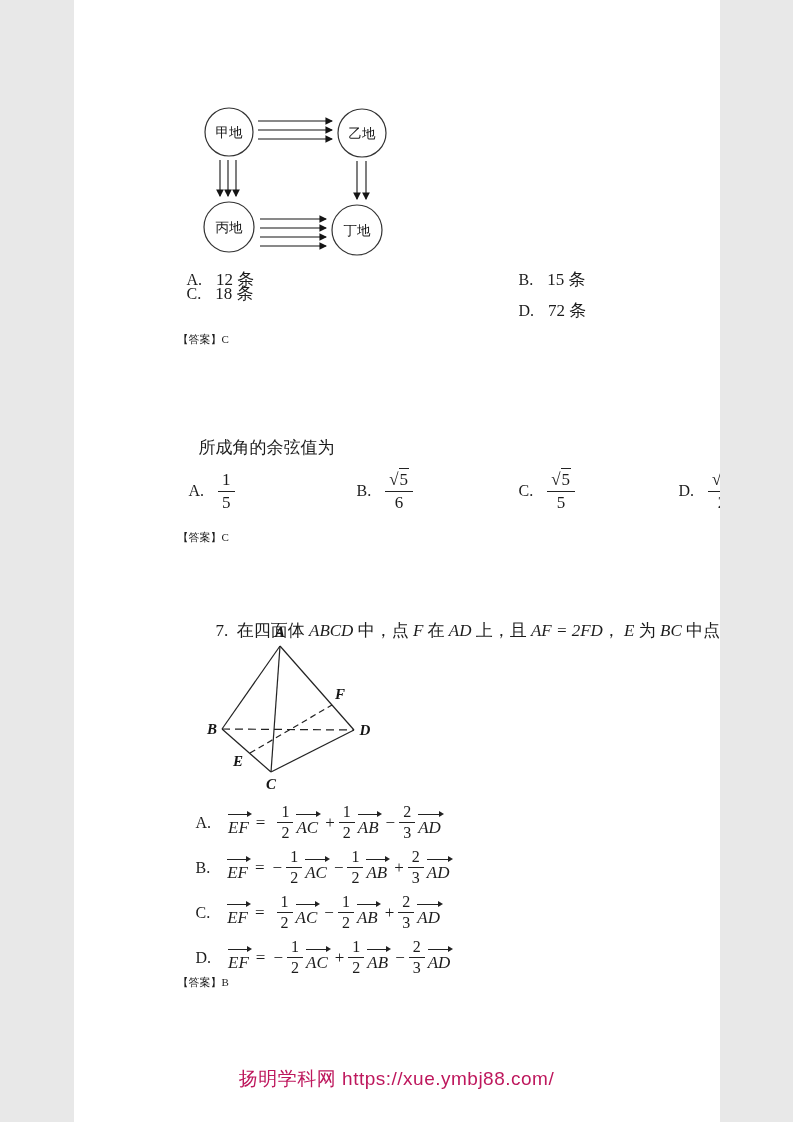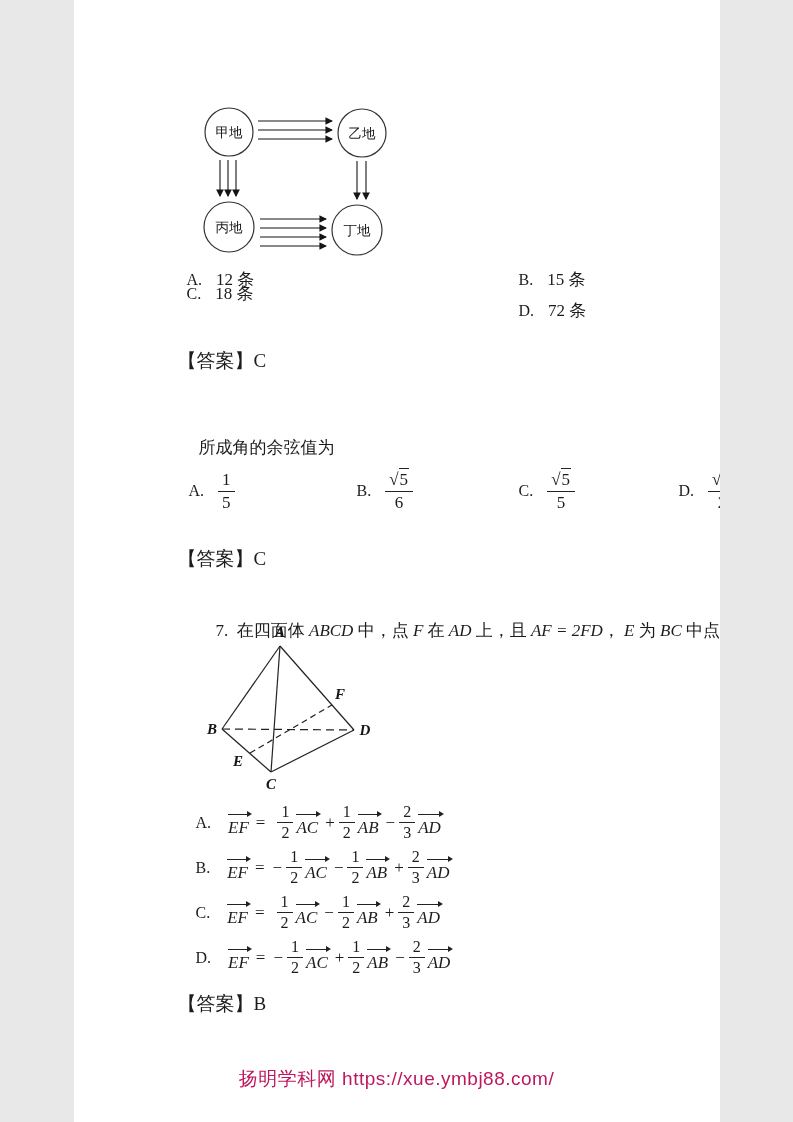--- a/index.html
+++ b/index.html
@@ -10,21 +10,21 @@
     background:#ffffff;
     font-family:"Liberation Serif","DejaVu Serif",serif;
     color:#1c1c1c;
     overflow:hidden;
   }
   .abs{position:absolute;}
   .stem{font-size:17px;white-space:pre;}
   .it{font-style:italic;}
   .optlabel{font-size:16px;margin-right:14px;}
   .opt-text{font-size:17px;}
-  .ansline{font-size:19px;margin-top:16px;}
+  .ansline{font-size:11px;}
   
   .frac{display:inline-flex;flex-direction:column;align-items:center;
         vertical-align:middle;line-height:1.15;font-size:16px;}
   .frac .num{padding:0 4px 1px 4px;border-bottom:1.3px solid #222;}
   .frac .den{padding-top:1px;}
   
   .rsign{font-style:normal;}
   .rad{border-top:1.3px solid #222;padding:1px 1px 0 1px;}
   .sqrt{white-space:nowrap;}
   

